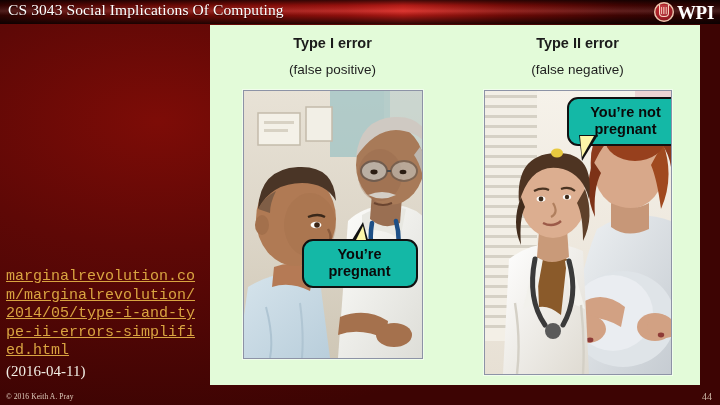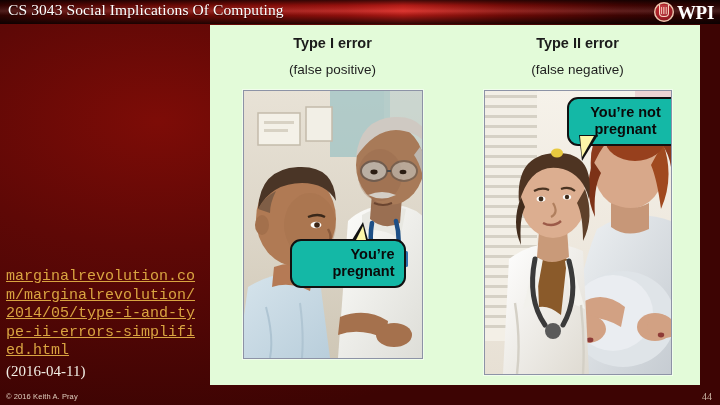--- a/index.html
+++ b/index.html
@@ -140,21 +140,21 @@
     font-size: 15px;
     line-height: 19px;
   }
 
   
   .footer-copyright {
     position: absolute;
     left: 6px;
     bottom: 4px;
     color: #e8d9c8;
-    font-family: Liberation Sans, sans-serif;
+    font-family: Liberation Serif, serif;
     font-size: 7.5px;
     letter-spacing: 0.1px;
     opacity: 0.92;
   }
   .footer-page {
     position: absolute;
     right: 8px;
     bottom: 3px;
     color: #d8c6b4;
     font-family: "Liberation Serif", serif;
@@ -228,24 +228,23 @@
     font-family: "Liberation Sans", sans-serif;
     font-weight: bold;
     font-size: 14.5px;
     line-height: 17px;
     color: #0a0a0a;
     text-align: center;
     white-space: pre-line;
     z-index: 6;
   }
   .bubble-1 {
-    left: 46px;
+    left: 58px;
     top: 148px;
     width: 94px;
-    text-align: right;
   }
   .bubble-1 .tail {
     position: absolute;
     right: 16px;
     top: -17px;
     width: 0; height: 0;
     border-left: 11px solid transparent;
     border-right: 5px solid transparent;
     border-bottom: 18px solid #111;
   }

